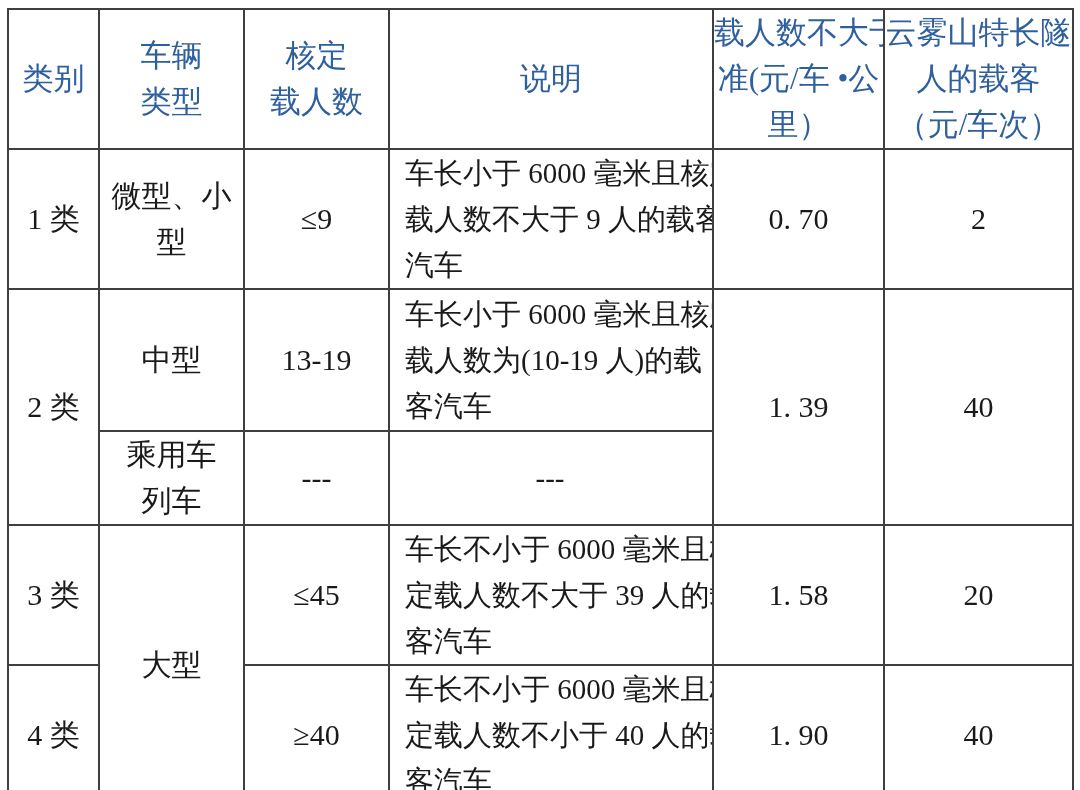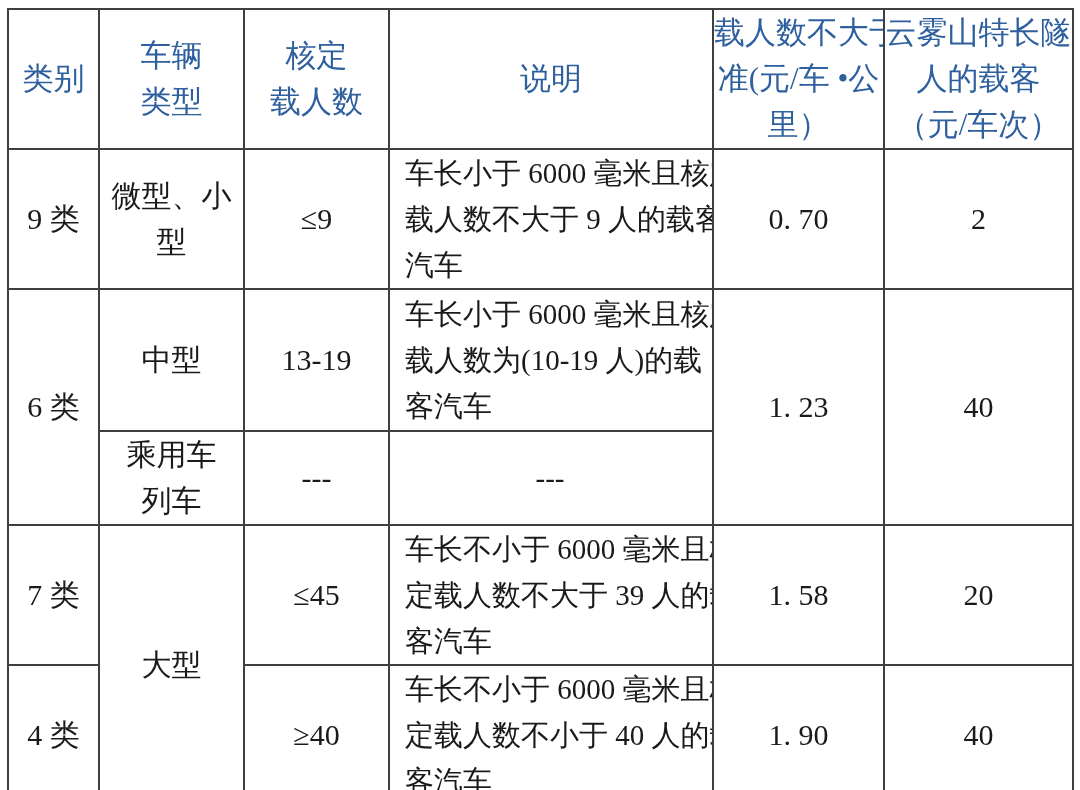--- a/index.html
+++ b/index.html
@@ -81,48 +81,48 @@
       <th>载人数不大于
 准(元/车 •公
 里）</th>
       <th>云雾山特长隧
 人的载客
 （元/车次）</th>
     </tr>
   </thead>
   <tbody>
     <tr class="r1">
-      <td>9 类</td>
+      <td>1 类</td>
       <td>微型、小
 型</td>
       <td>≤9</td>
       <td class="desc">车长小于 6000 毫米且核定
 载人数不大于 9 人的载客
 汽车</td>
       <td>0. 70</td>
       <td>2</td>
     </tr>
     <tr class="r2">
-      <td rowspan="2">6 类</td>
+      <td rowspan="2">2 类</td>
       <td>中型</td>
       <td>13-19</td>
       <td class="desc">车长小于 6000 毫米且核定
 载人数为(10-19 人)的载
 客汽车</td>
-      <td rowspan="2">1. 23</td>
+      <td rowspan="2">1. 39</td>
       <td rowspan="2">40</td>
     </tr>
     <tr class="r3">
       <td>乘用车
 列车</td>
       <td>---</td>
       <td class="desc center">---</td>
     </tr>
     <tr class="r4">
-      <td>7 类</td>
+      <td>3 类</td>
       <td rowspan="2">大型</td>
       <td>≤45</td>
       <td class="desc">车长不小于 6000 毫米且核
 定载人数不大于 39 人的载
 客汽车</td>
       <td>1. 58</td>
       <td>20</td>
     </tr>
     <tr class="r5">
       <td>4 类</td>

